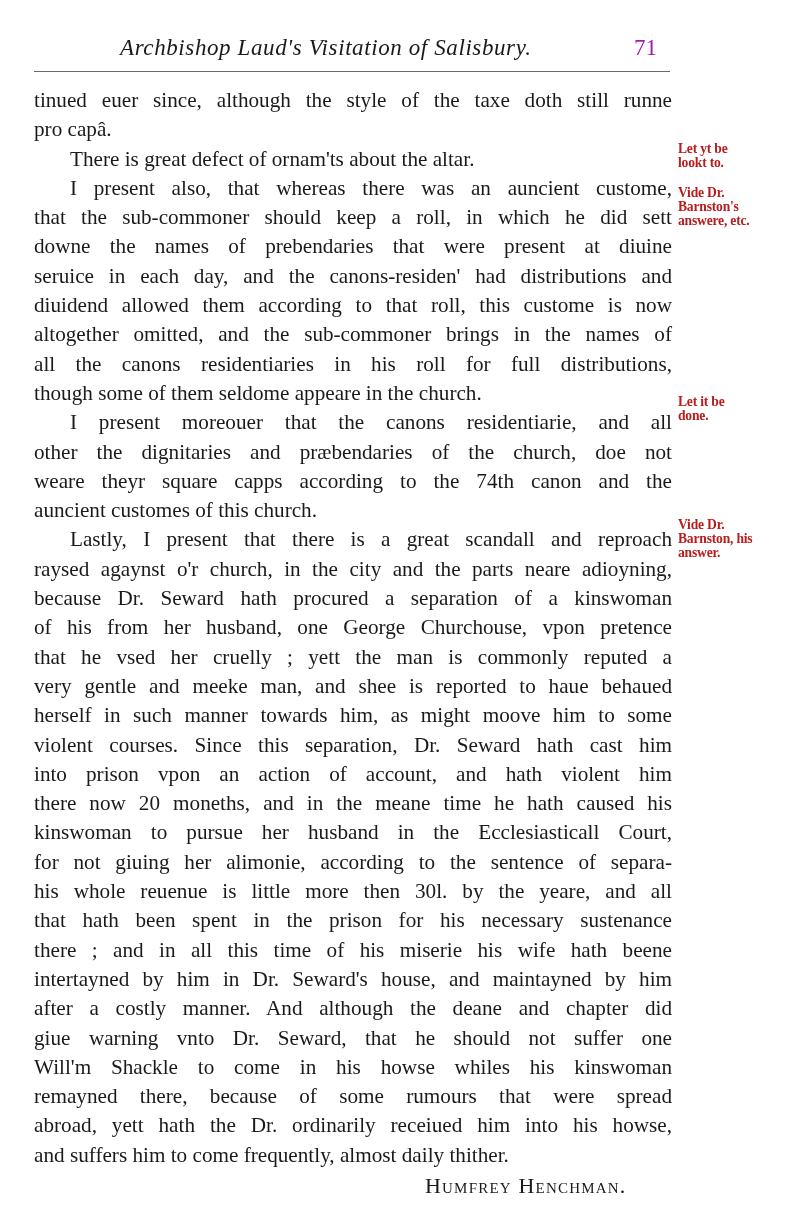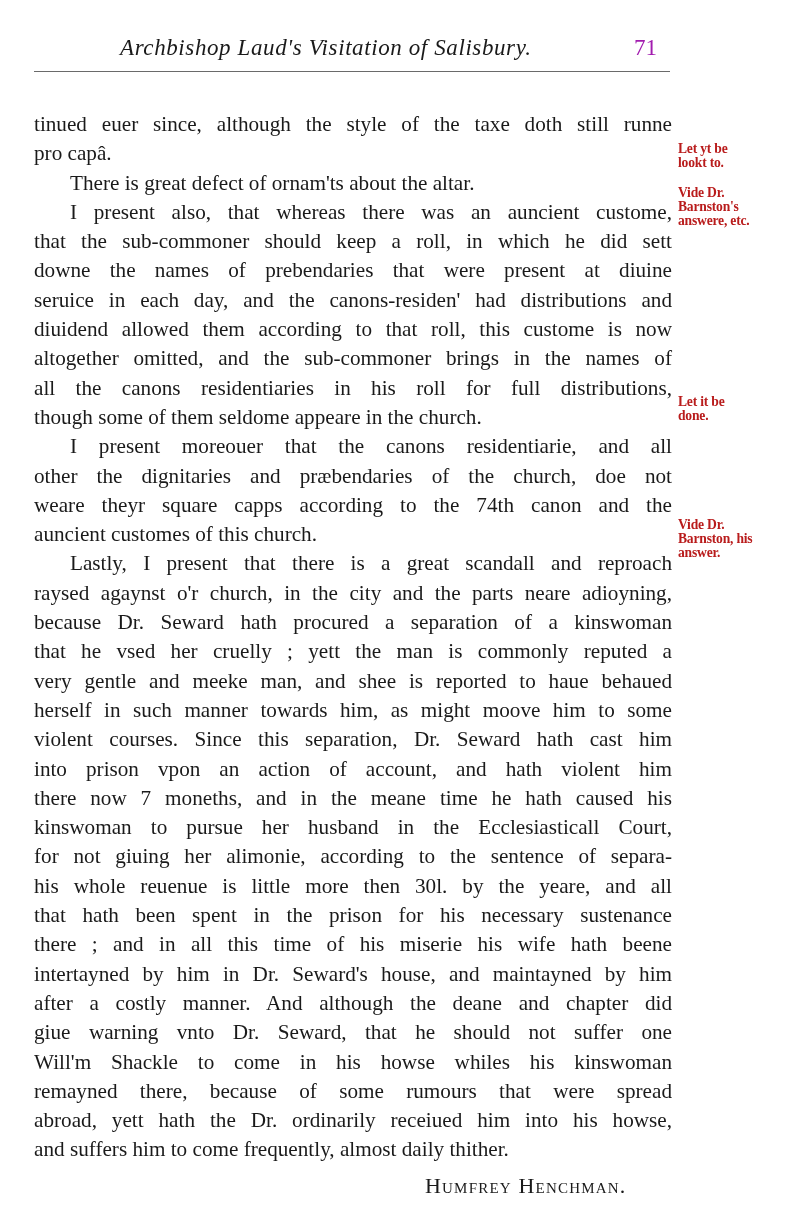--- a/index.html
+++ b/index.html
@@ -4,21 +4,21 @@
 <style>
   html, body { margin: 0; padding: 0; background: #ffffff; }
   body { width: 800px; height: 1226px; position: relative; overflow: hidden;
          font-family: "Liberation Serif", "DejaVu Serif", serif; color: #1a1a1a; }
   .header { position: absolute; left: 0; top: 35px; width: 656px; height: 30px; }
   .running-title { position: absolute; left: 120px; top: 0; font-style: italic; font-size: 23px;
                    letter-spacing: 0.6px; color: #1a1a1a; }
   .page-number { position: absolute; left: 634px; top: 0; font-size: 23px; color: #a21caf; }
   .rule { position: absolute; left: 34px; top: 71px; width: 636px; height: 1px; background: #6a6a6a; }
   .body-text { position: absolute; left: 34px; top: 86px; width: 638px; font-size: 21.2px;
-               line-height: 29.3px; text-align: justify; margin-top: 24px; }
+               line-height: 29.3px; text-align: justify; }
   .line { display: block; white-space: nowrap; text-align-last: justify; text-align: justify; height: 29.3px; }
   .line.last { text-align-last: left; }
   .indent { padding-left: 36px; }
   .ital { }
   .margin-note { position: absolute; left: 678px; font-size: 13.6px; line-height: 14px;
                  font-weight: bold; color: #b91c1c; font-family: Liberation Serif, serif; letter-spacing: -0.2px; }
   .margin-note span { display: block; white-space: nowrap; }
   .signature { position: absolute; left: 425px; top: 1173px; font-size: 22px; letter-spacing: 1.2px;
                font-variant: small-caps; }
 </style>
@@ -48,26 +48,27 @@
   <span class="line last">though some of them seldome appeare in the church.</span>
 
   <span class="line indent">I present moreouer that the canons residentiarie, and all</span>
   <span class="line">other the dignitaries and præbendaries of the church, doe not</span>
   <span class="line">weare theyr square capps according to the 74th canon and the</span>
   <span class="line last">auncient customes of this church.</span>
 
   <span class="line indent">Lastly, I present that there is a great scandall and reproach</span>
   <span class="line">raysed agaynst o'r church, in the city and the parts neare adioyning,</span>
   <span class="line">because Dr. Seward hath procured a separation of a kinswoman</span>
+  <span class="line">of his from her husband, one George Churchouse, vpon pretence</span>
   <span class="line">that he vsed her cruelly ; yett the man is commonly reputed a</span>
   <span class="line">very gentle and meeke man, and shee is reported to haue behaued</span>
   <span class="line">herself in such manner towards him, as might moove him to some</span>
   <span class="line">violent courses.  Since this separation, Dr. Seward hath cast him</span>
   <span class="line">into prison vpon an action of account, and hath violent him</span>
-  <span class="line">there now 7 moneths, and in the meane time he hath caused his</span>
+  <span class="line">there now 20 moneths, and in the meane time he hath caused his</span>
   <span class="line">kinswoman to pursue her husband in the Ecclesiasticall Court,</span>
   <span class="line">for not giuing her alimonie, according to the sentence of separa-</span>
   <span class="line">his whole reuenue is little more then 30l. by the yeare, and all</span>
   <span class="line">that hath been spent in the prison for his necessary sustenance</span>
   <span class="line">there ; and in all this time of his miserie his wife hath beene</span>
   <span class="line">intertayned by him in Dr. Seward's house, and maintayned by him</span>
   <span class="line">after a costly manner.  And although the deane and chapter did</span>
   <span class="line">giue warning vnto Dr. Seward, that he should not suffer one</span>
   <span class="line">Will'm Shackle to come in his howse whiles his kinswoman</span>
   <span class="line">remayned there, because of some rumours that were spread</span>

